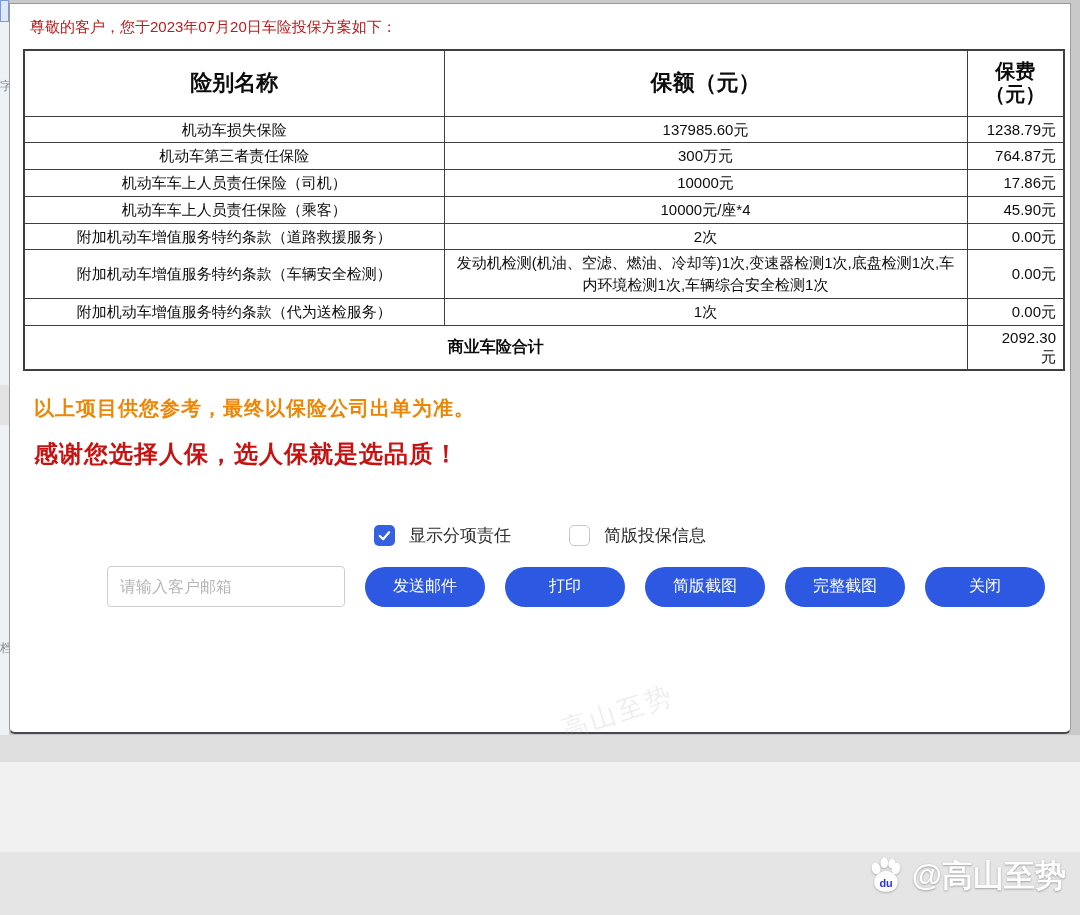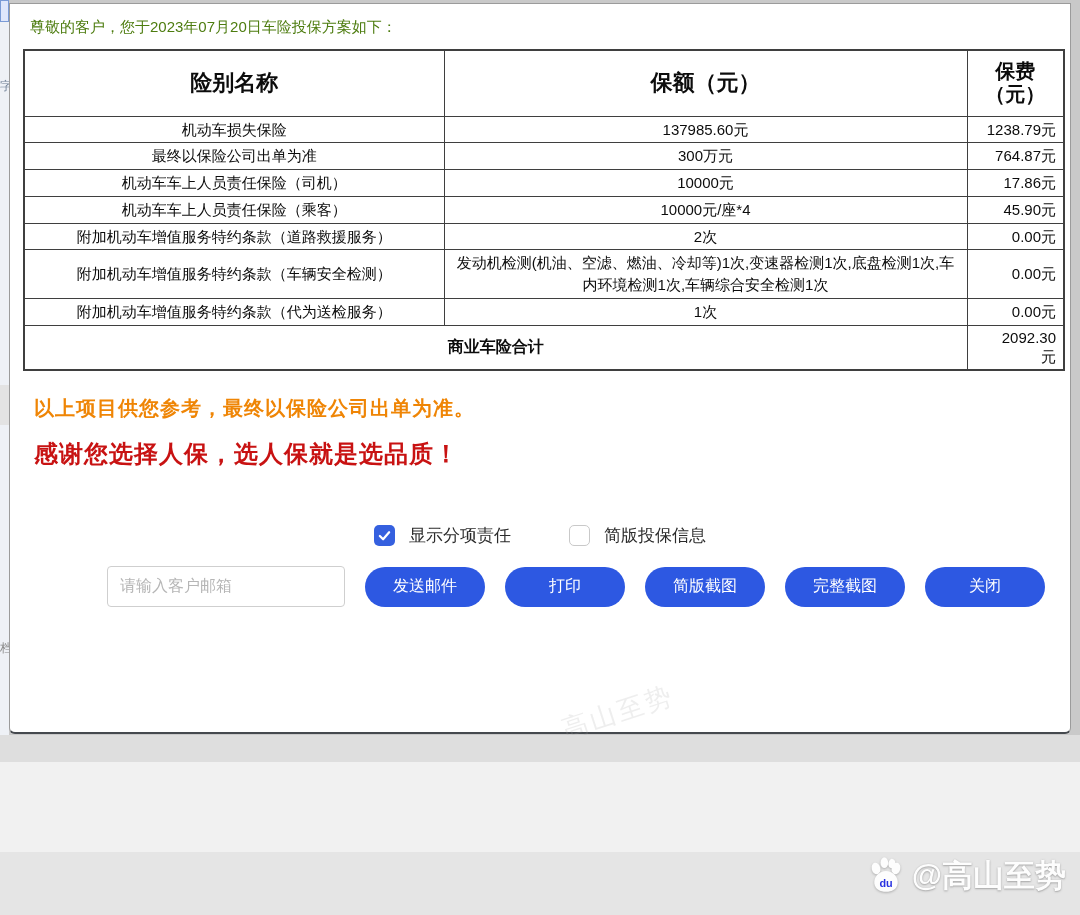--- a/index.html
+++ b/index.html
@@ -11,21 +11,21 @@
   .left-strip { position:absolute; left:0; top:0; width:9px; height:737px; background:#eef1f6; overflow:hidden; }
   .frag { position:absolute; left:0; width:9px; }
   .frag.f1 { top:0;   height:22px; background:#dfe7fb; border:1px solid #7a9bd6; }
   .frag.f2 { top:78px; height:18px; color:#6f7f95; font-size:12px; }
   .frag.f3 { top:385px; height:40px; background:#e3e3e3; }
   .frag.f4 { top:640px; height:16px; color:#8a8a8a; font-size:12px; }
 
   
   .dialog { position:absolute; left:9px; top:3px; width:1062px; height:731px; background:#ffffff;
             border:1px solid #9b9b9b; border-bottom:2px solid #45494e; border-radius:0 0 6px 6px; }
-  .greeting { font-size:15px; color:#4d7c0f; padding:14px 0 12px 20px; }
+  .greeting { font-size:15px; color:#b91c1c; padding:14px 0 12px 20px; }
 
   table.quote { border-collapse:collapse; margin-left:13px; width:1040px; table-layout:fixed;
                 border:2px solid #3f3f3f; }
   table.quote th, table.quote td { border:1px solid #3f3f3f; color:#0c0c0c; }
   th.h0, th.h1 { font-size:22px; font-weight:bold; text-align:center; height:66px; }
   th.h2 { font-size:20px; font-weight:bold; text-align:center; line-height:1.15; padding:0 8px; }
   td.c0 { text-align:center; font-size:15px; padding:2px 6px; line-height:1.45; }
   td.c1 { text-align:center; font-size:15px; padding:2px 8px; line-height:1.45; }
   td.c2 { text-align:right;  font-size:15px; padding:2px 7px 2px 2px; line-height:1.45; }
   tr.total-row td { height:45px; }
@@ -41,21 +41,21 @@
   .options-row { margin-top:30px; display:flex; justify-content:center; align-items:center; gap:58px; }
   .option { display:flex; align-items:center; gap:14px; cursor:pointer;margin-top:24px; }
   .cbox { width:21px; height:21px; border-radius:5px; display:inline-flex; align-items:center; justify-content:center; }
   .cbox.checked { background:#3560df; }
   .cbox.checked svg { width:13px; height:13px; }
   .cbox.empty { background:#ffffff; border:1px solid #c9c9c9; }
   .opt-label { font-size:17px; color:#2b2b2b; }
 
   .actions-row { margin-top:19px; display:flex; align-items:center; padding-left:97px; gap:10px; }
   .email-input { width:238px; height:41px; border:1px solid #cfcfcf; border-radius:4px; padding:0 12px;
-                 font-size:16px; color:#333; outline:none; font-family:Liberation Mono, monospace; }
+                 font-size:16px; color:#333; outline:none; font-family:Liberation Sans, sans-serif; }
   .email-input::placeholder { color:#b6b6b6; }
   .btn { width:120px; height:40px; border:none; border-radius:20px; background:#2d58e2; color:#ffffff;
          font-size:16px; cursor:pointer; font-family:Liberation Mono, monospace; }
   .btn + .btn { margin-left:10px; }
   .btn.first { margin-left:10px; }
 
   
   .faint-mark { position:absolute; left:560px; top:695px; font-size:26px; color:rgba(160,160,160,0.18);
                 transform:rotate(-18deg); pointer-events:none; letter-spacing:3px; }
 
@@ -100,21 +100,21 @@
           <th class="h2">保费（元）</th>
         </tr>
       </thead>
       <tbody>
           <tr>
             <td class="c0">机动车损失保险</td>
             <td class="c1">137985.60元</td>
             <td class="c2">1238.79元</td>
           </tr>
           <tr>
-            <td class="c0">最终以保险公司出单为准</td>
+            <td class="c0">机动车第三者责任保险</td>
             <td class="c1">300万元</td>
             <td class="c2">764.87元</td>
           </tr>
           <tr>
             <td class="c0">机动车车上人员责任保险（司机）</td>
             <td class="c1">10000元</td>
             <td class="c2">17.86元</td>
           </tr>
           <tr>
             <td class="c0">机动车车上人员责任保险（乘客）</td>

